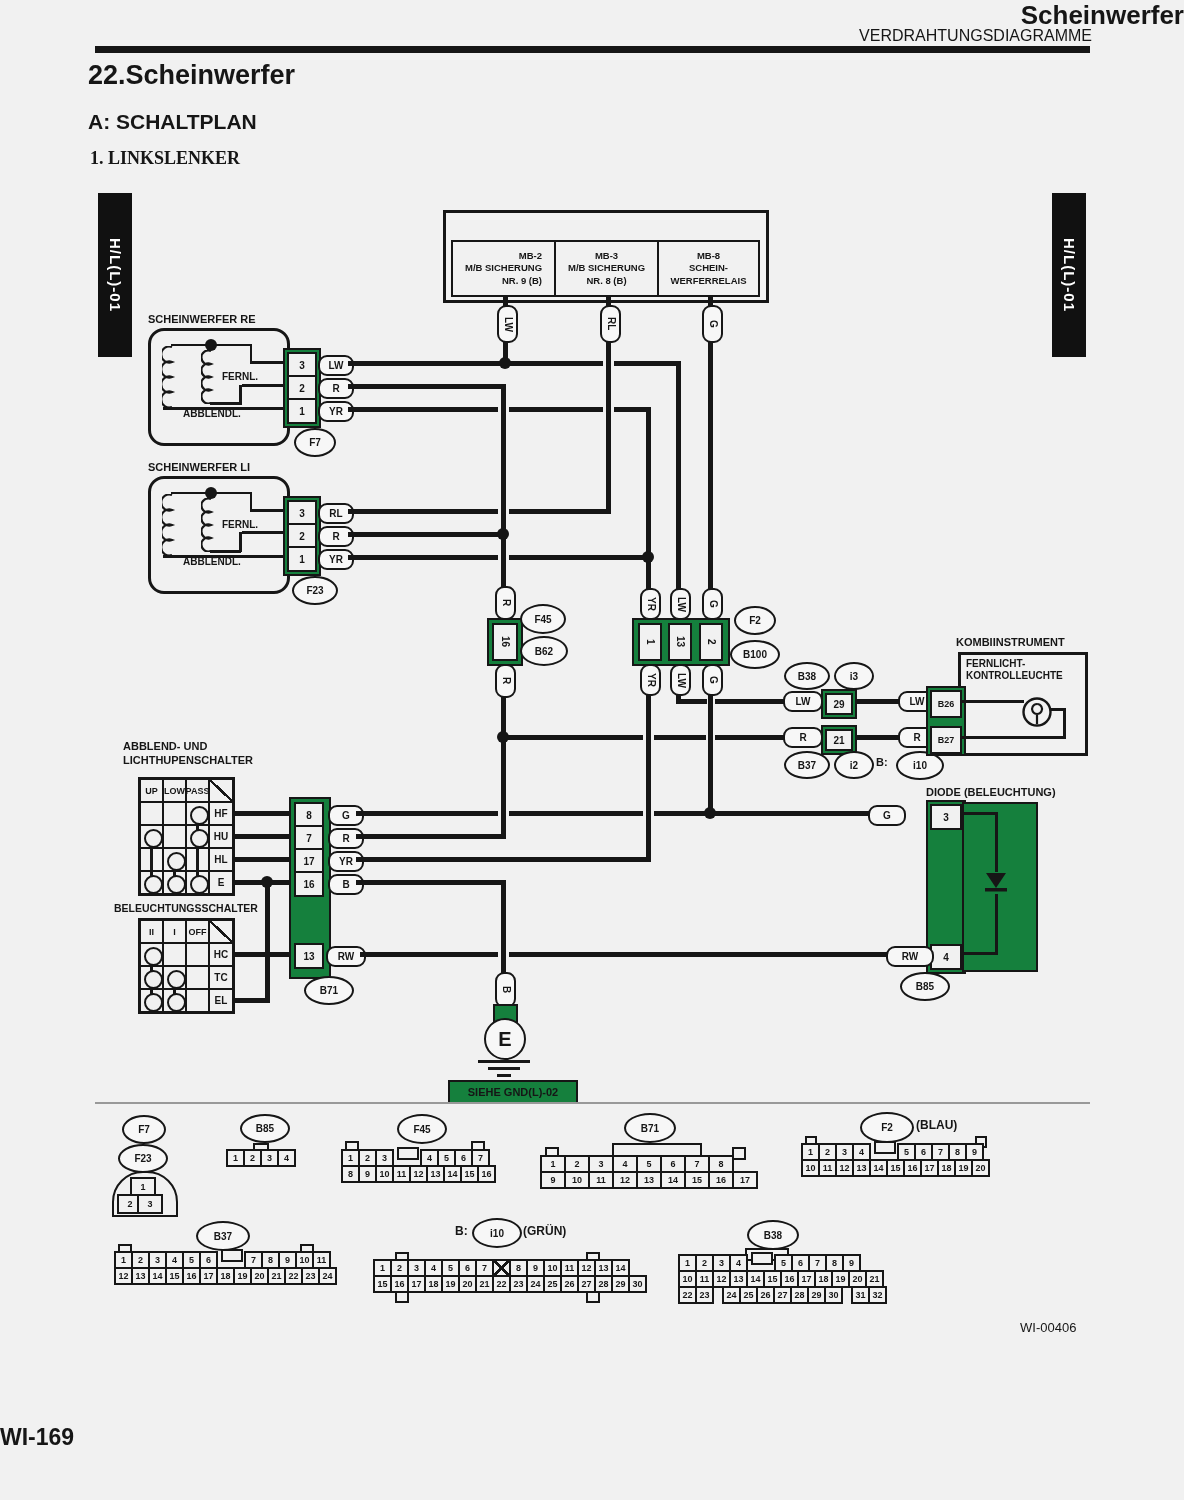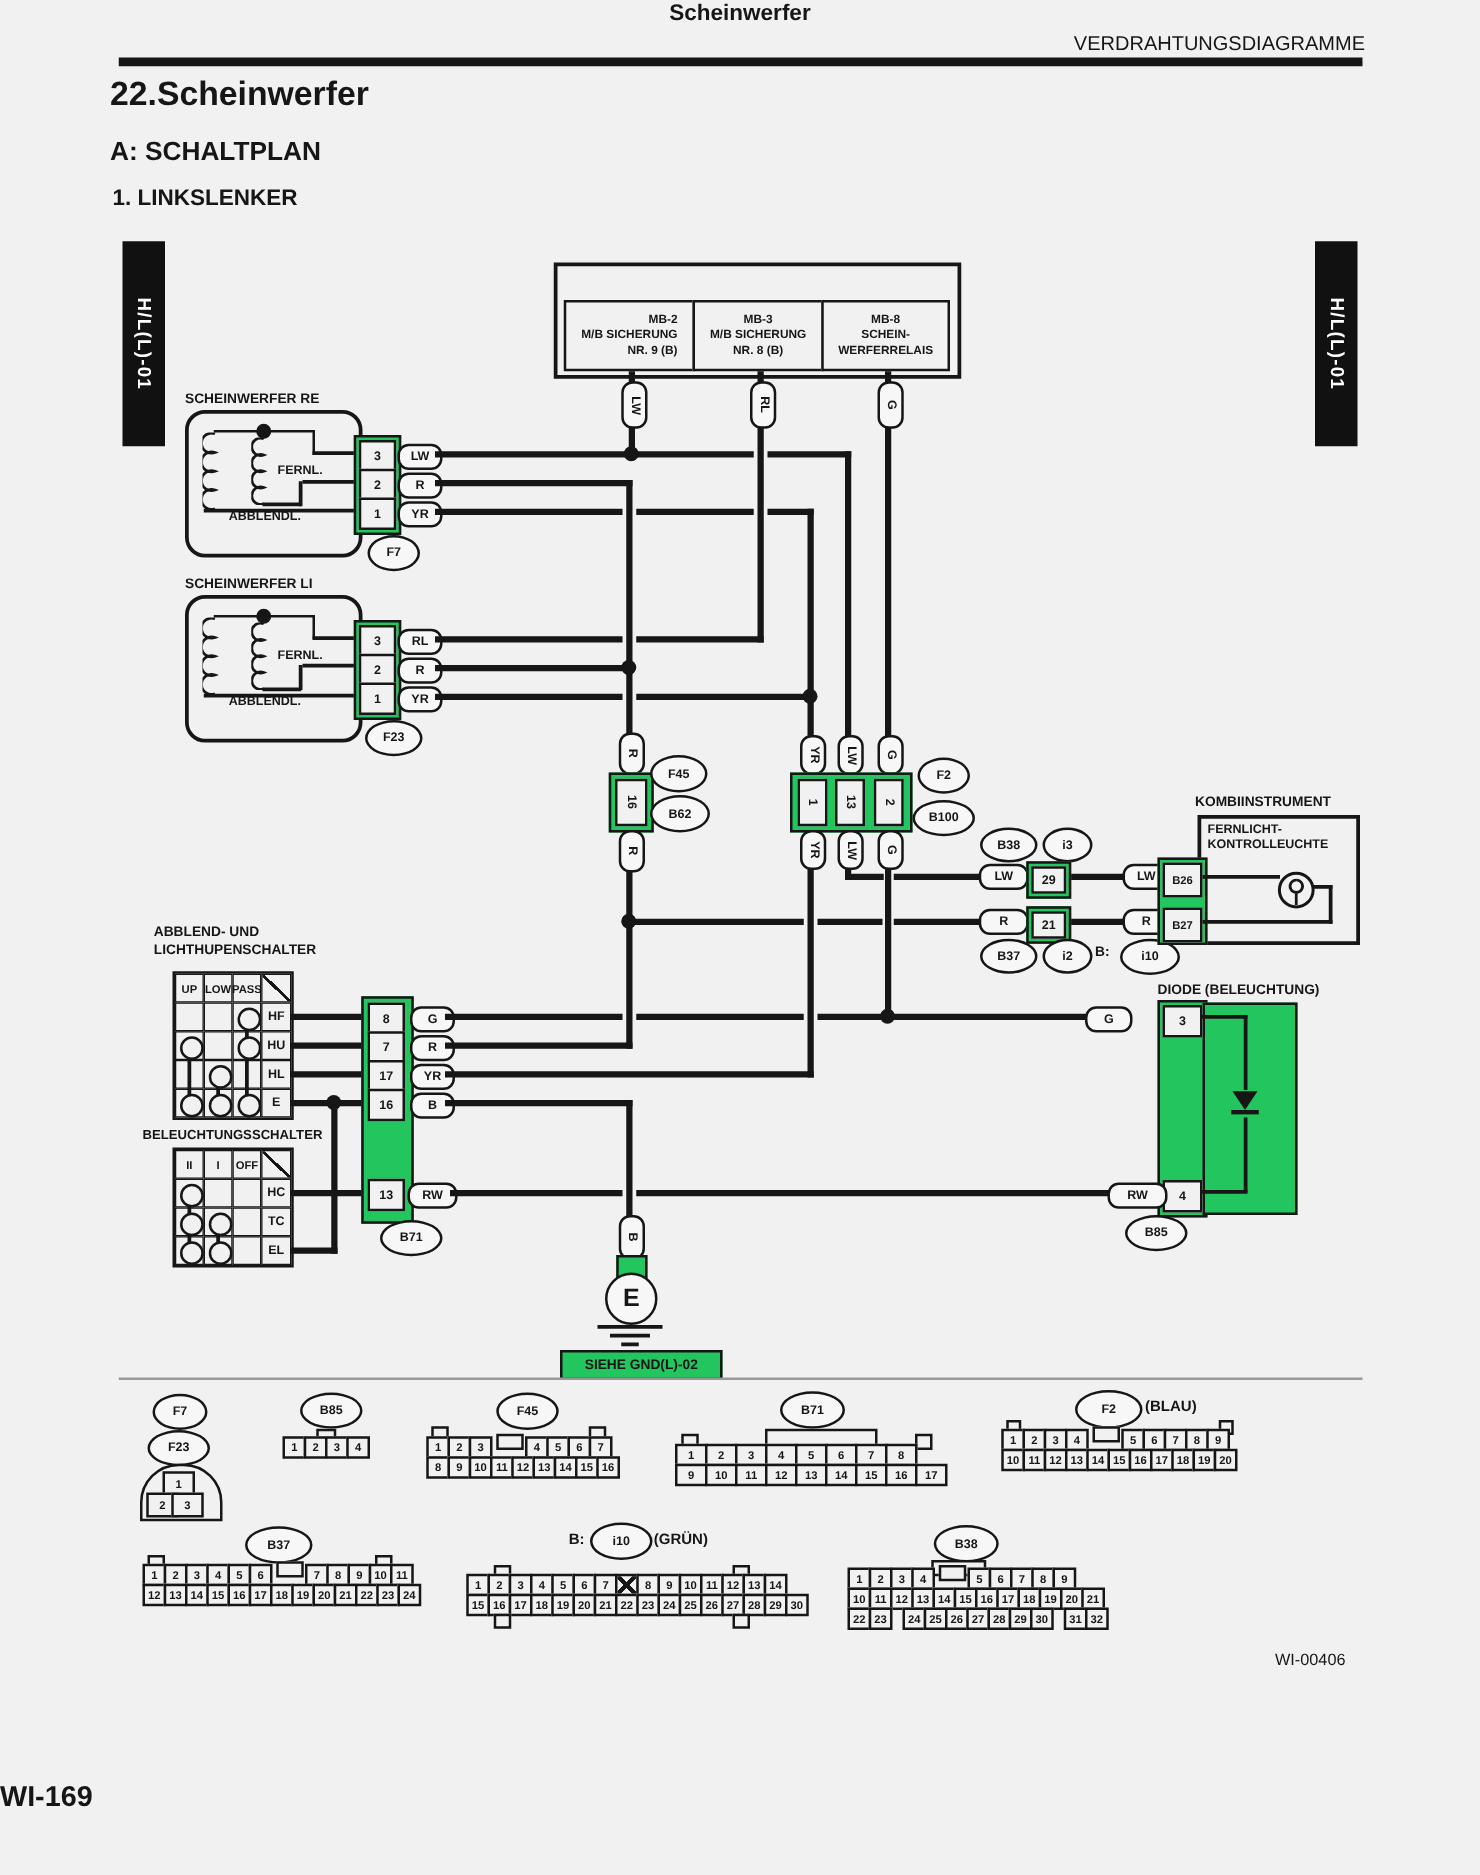--- a/index.html
+++ b/index.html
@@ -8,21 +8,21 @@
   .abs{position:absolute;}
   .wire{position:absolute;background:#161616;}
   .thin{position:absolute;background:#161616;}
   .dot{position:absolute;width:12px;height:12px;border-radius:50%;background:#161616;}
   .pill{position:absolute;border:2px solid #161616;border-radius:9px;background:#f7f7f7;
         display:flex;align-items:center;justify-content:center;
         font-size:10px;font-weight:bold;line-height:1;}
   .pill.v{writing-mode:vertical-rl;}
   .oval{position:absolute;border:2px solid #161616;border-radius:50%;background:#f7f7f7;
         display:flex;align-items:center;justify-content:center;font-size:10px;font-weight:bold;}
-  .frame{position:absolute;border:2px solid #161616;background:#22c55e;}
+  .frame{position:absolute;border:2px solid #161616;background:#15803d;}
   .frame.thick{border-width:3px;background:transparent;}
   .cell{position:absolute;border:2px solid #161616;background:#f1f1f1;
         display:flex;align-items:center;justify-content:center;font-size:10px;font-weight:bold;}
   .cell.v{writing-mode:vertical-rl;}
   .cell.sm{font-size:9px;}
   .lbl{position:absolute;font-weight:bold;white-space:nowrap;}
   .hlbox{position:absolute;border:3px solid #161616;border-radius:16px;background:transparent;}
   .tab{position:absolute;background:#111;color:#fff;display:flex;align-items:center;justify-content:center;
        writing-mode:vertical-rl;font-weight:bold;font-size:15px;letter-spacing:1px;}
   .swgrid{position:absolute;display:grid;border:2px solid #161616;background:#f1f1f1;}
@@ -42,26 +42,26 @@
   .pin-x{background:linear-gradient(45deg,transparent 42%,#161616 42% 58%,transparent 58%),
              linear-gradient(-45deg,transparent 42%,#161616 42% 58%,transparent 58%),#f1f1f1;}
   .tablet{position:absolute;border:2px solid #161616;background:#f1f1f1;}
   svg{display:block;}
 </style>
 </head>
 <body>
 
 <div class="page">
 
-  <div class="lbl" style="left:0;right:0;top:0;text-align:center;font-size:18px;">Scheinwerfer</div>
+  <div class="lbl" style="left:0;right:0;top:0;text-align:right;font-size:26px;">Scheinwerfer</div>
   <div class="lbl" style="right:92px;top:27px;font-size:16px;font-weight:normal;">VERDRAHTUNGSDIAGRAMME</div>
   <div class="wire" style="left:95px;top:46px;width:995px;height:7px;"></div>
   <div class="lbl" style="left:88px;top:60px;font-size:27px;">22.Scheinwerfer</div>
   <div class="lbl" style="left:88px;top:110px;font-size:21px;">A:  SCHALTPLAN</div>
-  <div class="lbl" style="left:90px;top:148px;font-size:18px;">1.  LINKSLENKER</div>
+  <div class="lbl" style="left:90px;top:148px;font-size:18px;font-family:Liberation Serif, serif;">1.  LINKSLENKER</div>
 
   <div class="tab" style="left:98px;top:193px;width:34px;height:164px;">H/L(L)-01</div>
   <div class="tab" style="left:1052px;top:193px;width:34px;height:164px;">H/L(L)-01</div>
 
   <div class="frame thick" style="left:443px;top:210px;width:320px;height:87px;"></div>
   <div class="cell" style="left:451px;top:240px;width:101px;height:53px;">
       <div style="text-align:right;font-size:9.5px;line-height:1.3;"><span>MB-2</span><br><span>M/B SICHERUNG</span><br><span>NR. 9 (B)</span></div>
     </div>
   <div class="cell" style="left:554px;top:240px;width:101px;height:53px;">
       <div style="text-align:center;font-size:9.5px;line-height:1.3;"><span>MB-3</span><br><span>M/B SICHERUNG</span><br><span>NR. 8 (B)</span></div>

